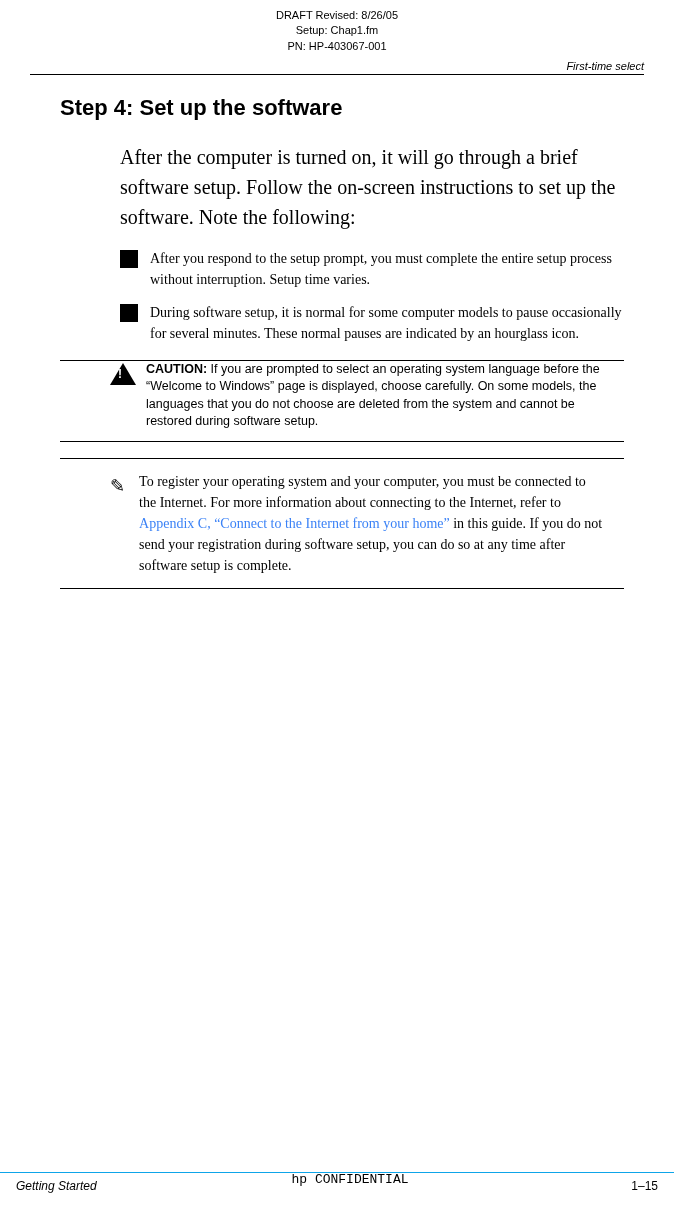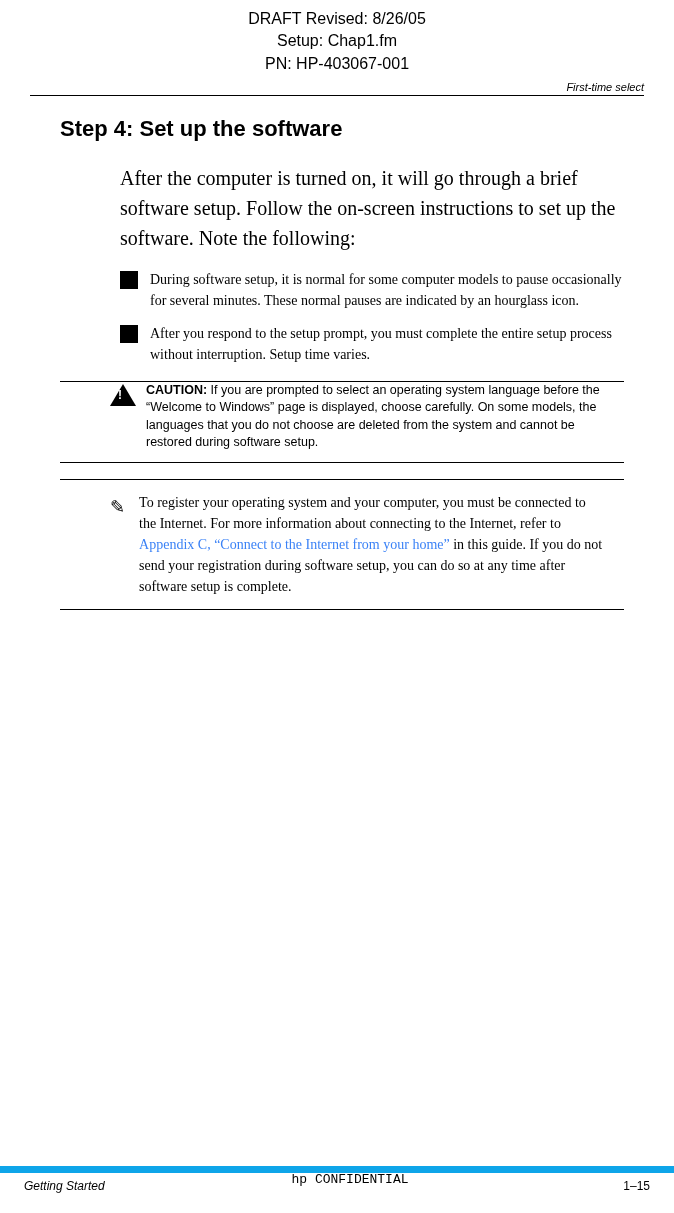--- a/index.html
+++ b/index.html
@@ -22,21 +22,21 @@
       width: 674px;
       min-height: 1213px;
       position: relative;
       padding: 0;
     }
 
     
     .header {
       text-align: center;
       padding: 8px 20px 4px;
-      font-size: 16px;
+      font-size: 11px;
       color: #000;
       font-family: Arial, Helvetica, sans-serif;
       line-height: 1.4;
     }
 
     .header-right {
       text-align: right;
       padding: 2px 30px 0;
       font-size: 11px;
       font-family: Arial, Helvetica, sans-serif;
@@ -139,22 +139,22 @@
 
     
     .footer {
       position: absolute;
       bottom: 20px;
       left: 0;
       right: 0;
       display: flex;
       justify-content: space-between;
       align-items: center;
-      padding: 0 24px;
-      border-top: 7px solid #0ea5e9;
+      padding: 0 16px;
+      border-top: 1px solid #0ea5e9;
       padding-top: 6px;
     }
 
     .footer-left {
       font-family: Arial, Helvetica, sans-serif;
       font-size: 12px;
       font-style: italic;
     }
 
     .footer-right {
@@ -223,26 +223,26 @@
   <div class="content">
 
     <h1 class="step-title">Step 4: Set up the software</h1>
 
     <p class="intro-text">After the computer is turned on, it will go through a brief software setup. Follow the on-screen instructions to set up the software. Note the following:</p>
 
     <div class="bullet-list">
 
       <div class="bullet-item">
         <div class="bullet-square"></div>
-        <span class="bullet-text">During software setup, it is normal for some computer models to pause occasionally for several minutes. These normal pauses are indicated by an hourglass icon.</span>
+        <span class="bullet-text">After you respond to the setup prompt, you must complete the entire setup process without interruption. Setup time varies.</span>
       </div>
 
       <div class="bullet-item">
         <div class="bullet-square"></div>
-        <span class="bullet-text">After you respond to the setup prompt, you must complete the entire setup process without interruption. Setup time varies.</span>
+        <span class="bullet-text">During software setup, it is normal for some computer models to pause occasionally for several minutes. These normal pauses are indicated by an hourglass icon.</span>
       </div>
 
     </div>
 
     <div class="caution-box">
       <div class="triangle-icon"></div>
       <div class="caution-text">
         <strong>CAUTION:</strong><span> If you are prompted to select an operating system language before the “Welcome to Windows” page is displayed, choose carefully. On some models, the languages that you do not choose are deleted from the system and cannot be restored during software setup.</span>
       </div>
     </div>

